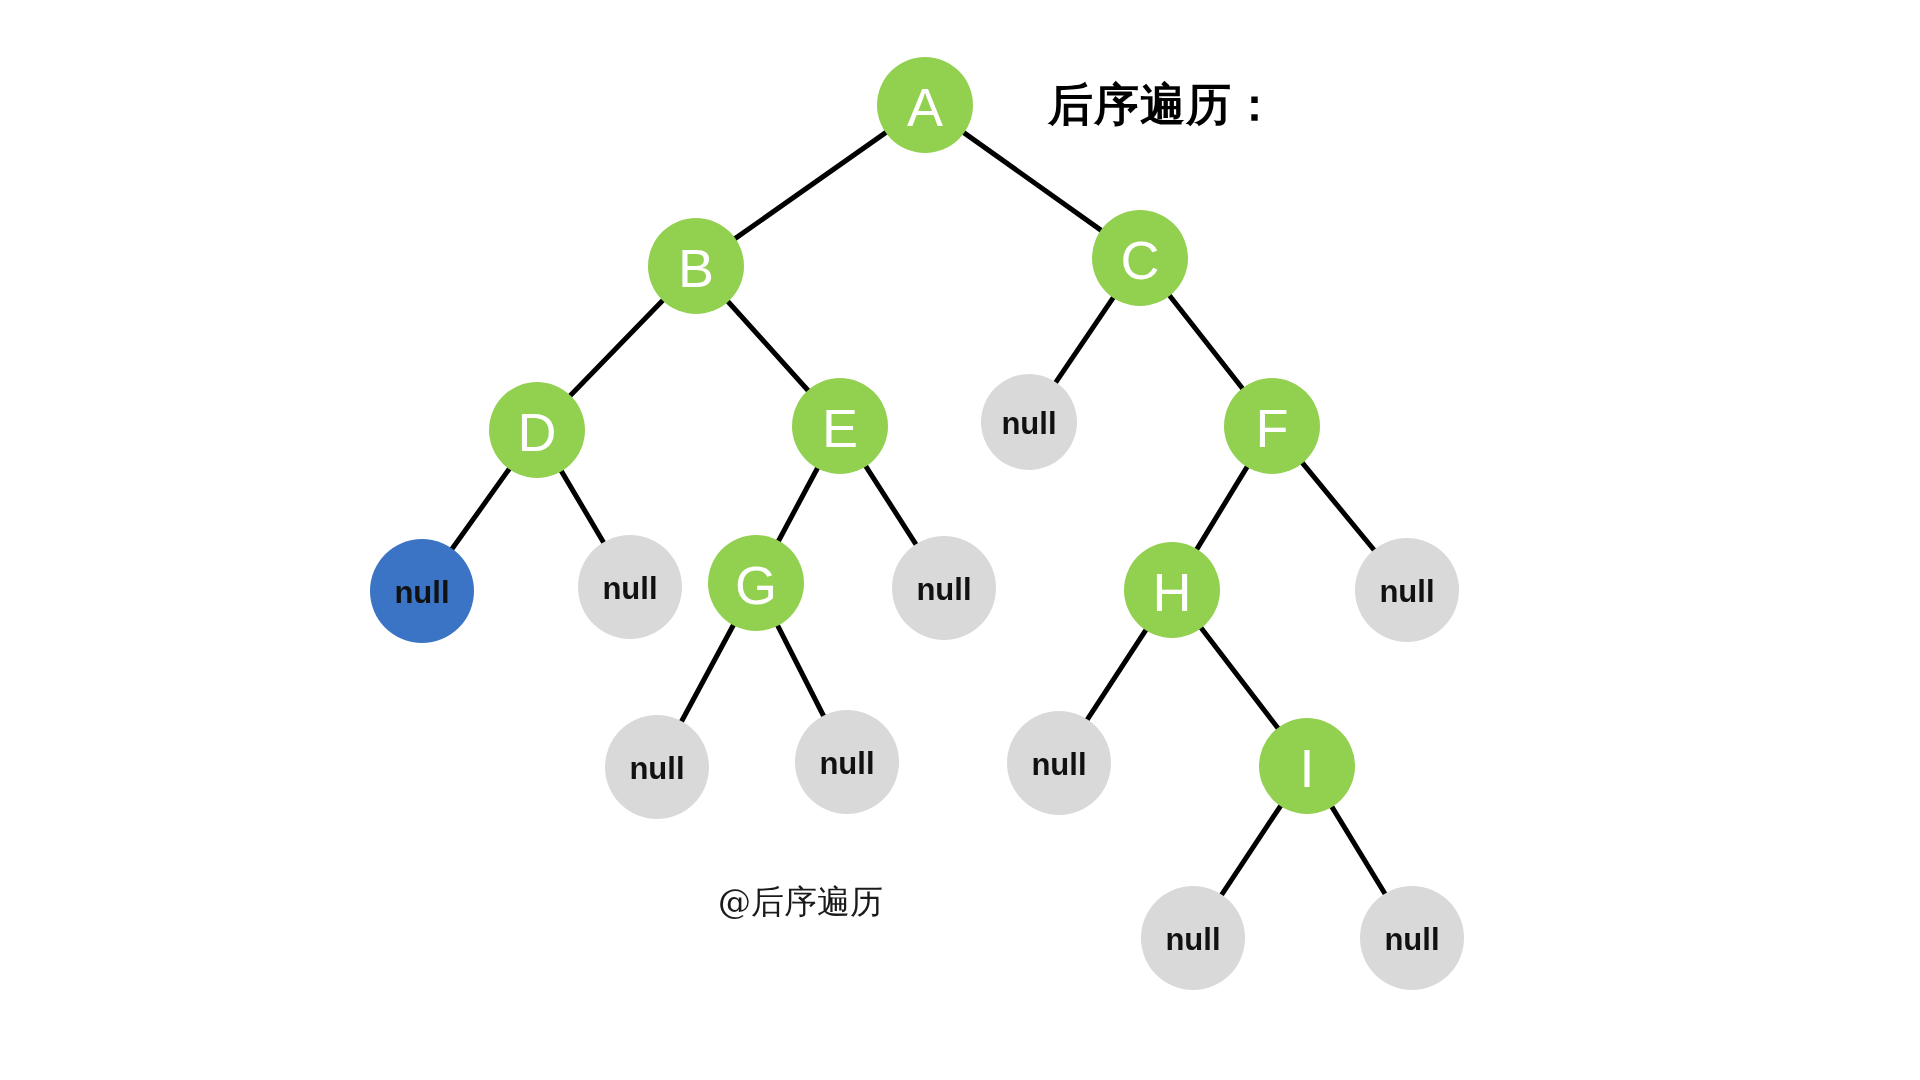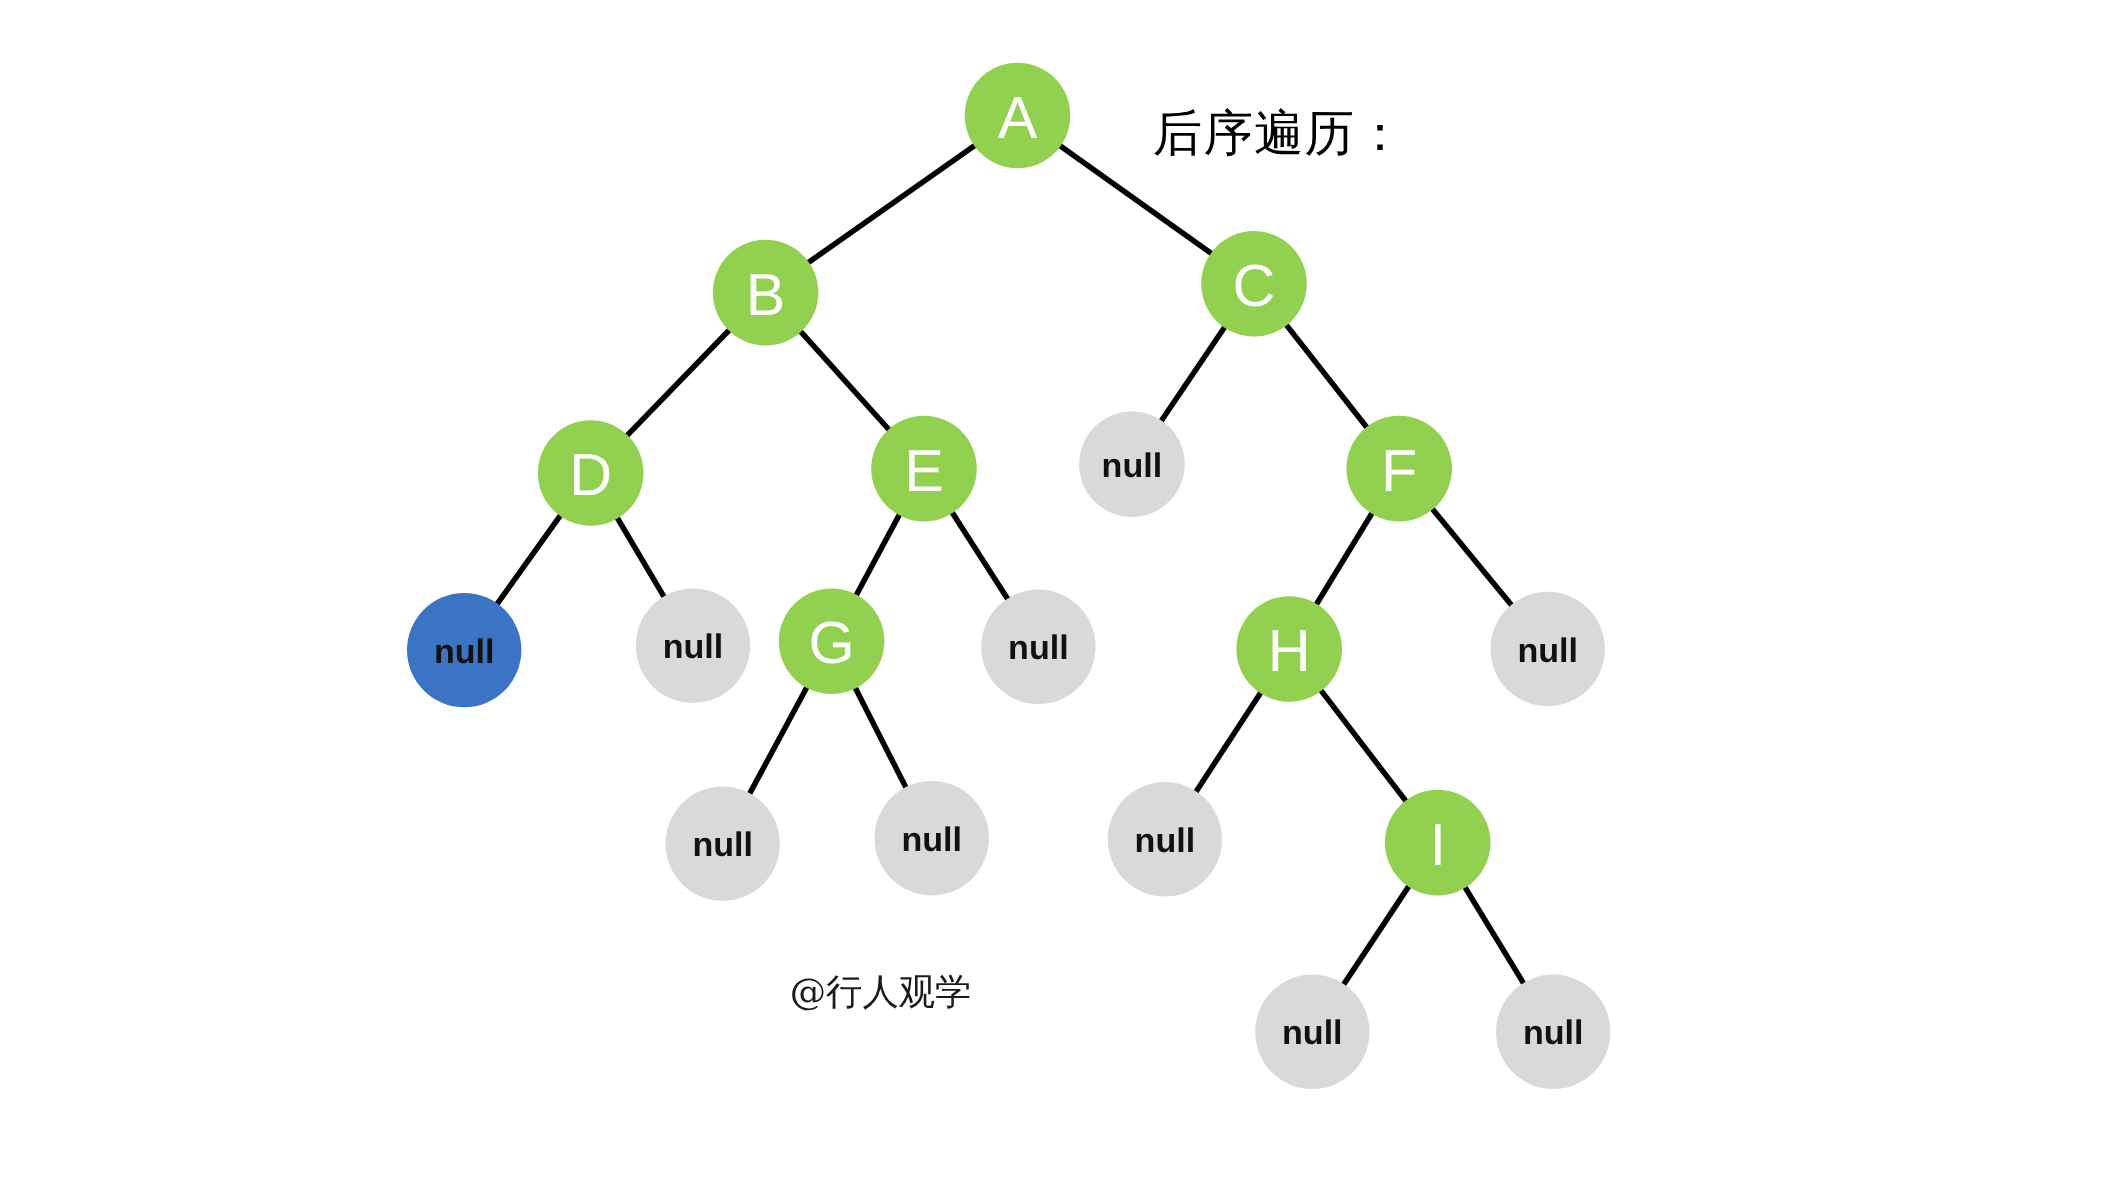--- a/index.html
+++ b/index.html
@@ -50,25 +50,24 @@
   }
   .node-label.nullv {
     font-size: 31px;
     font-weight: 700;
     fill: #111111;
   }
   .heading {
     position: absolute;
     font-family: "DejaVu Sans", "Liberation Sans", sans-serif;
     font-size: 45px;
-    font-weight: 400;
+    font-weight: 700;
     color: #000000;
     letter-spacing: 1px;
     white-space: nowrap;
-    margin-top: 16px;
   }
   .watermark {
     position: absolute;
     font-family: "DejaVu Serif", "Liberation Serif", serif;
     font-size: 33px;
     font-weight: 400;
     color: #1a1a1a;
     white-space: nowrap;
   }
 </style>
@@ -173,15 +172,15 @@
         </g>
         <g>
           <ellipse cx="1412" cy="938" rx="52" ry="52" fill="#d9d9d9" class="node-circle"></ellipse>
           <text x="1412" y="939" class="node-label nullv" fill="#111111" font-size="31">null</text>
         </g>
       </g>
   </svg>
 
   <div class="heading" style="left: 1048px; top: 75px;">后序遍历：</div>
 
-  <div class="watermark" style="left: 718px; top: 880px;">@行人观学</div>
+  <div class="watermark" style="left: 718px; top: 880px;">@后序遍历</div>
 
 </div>
 
 </body></html>

